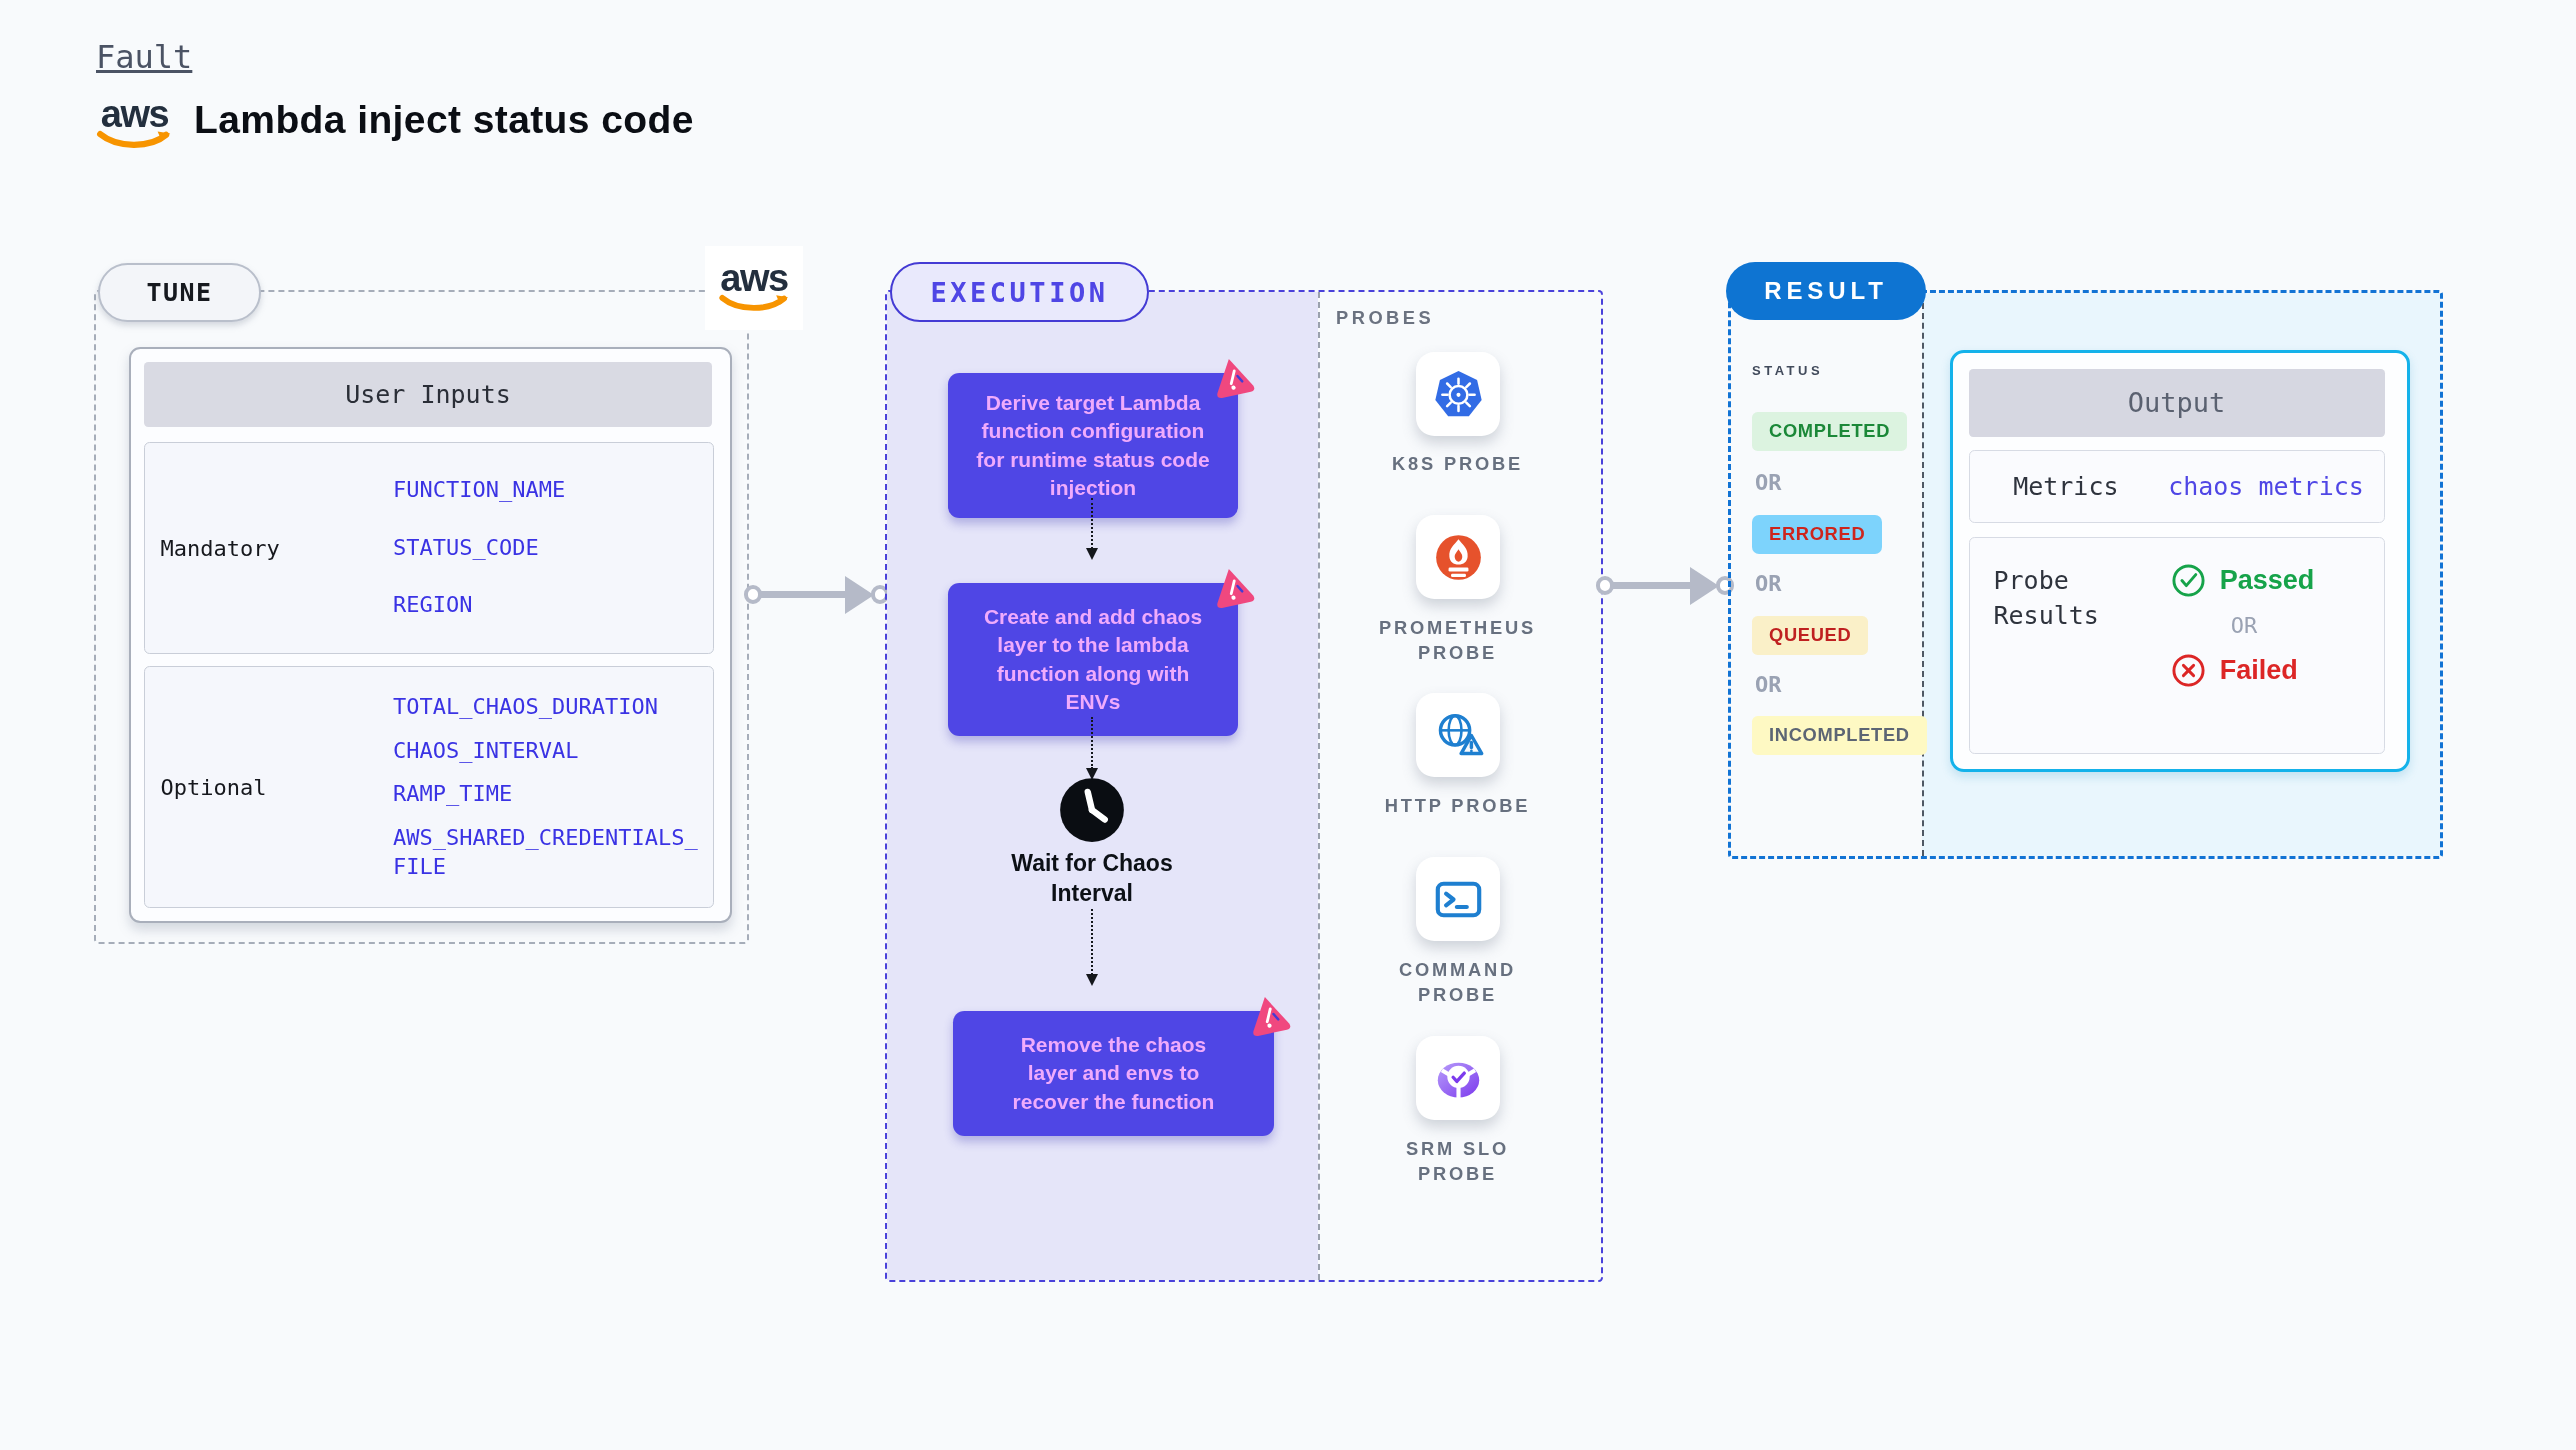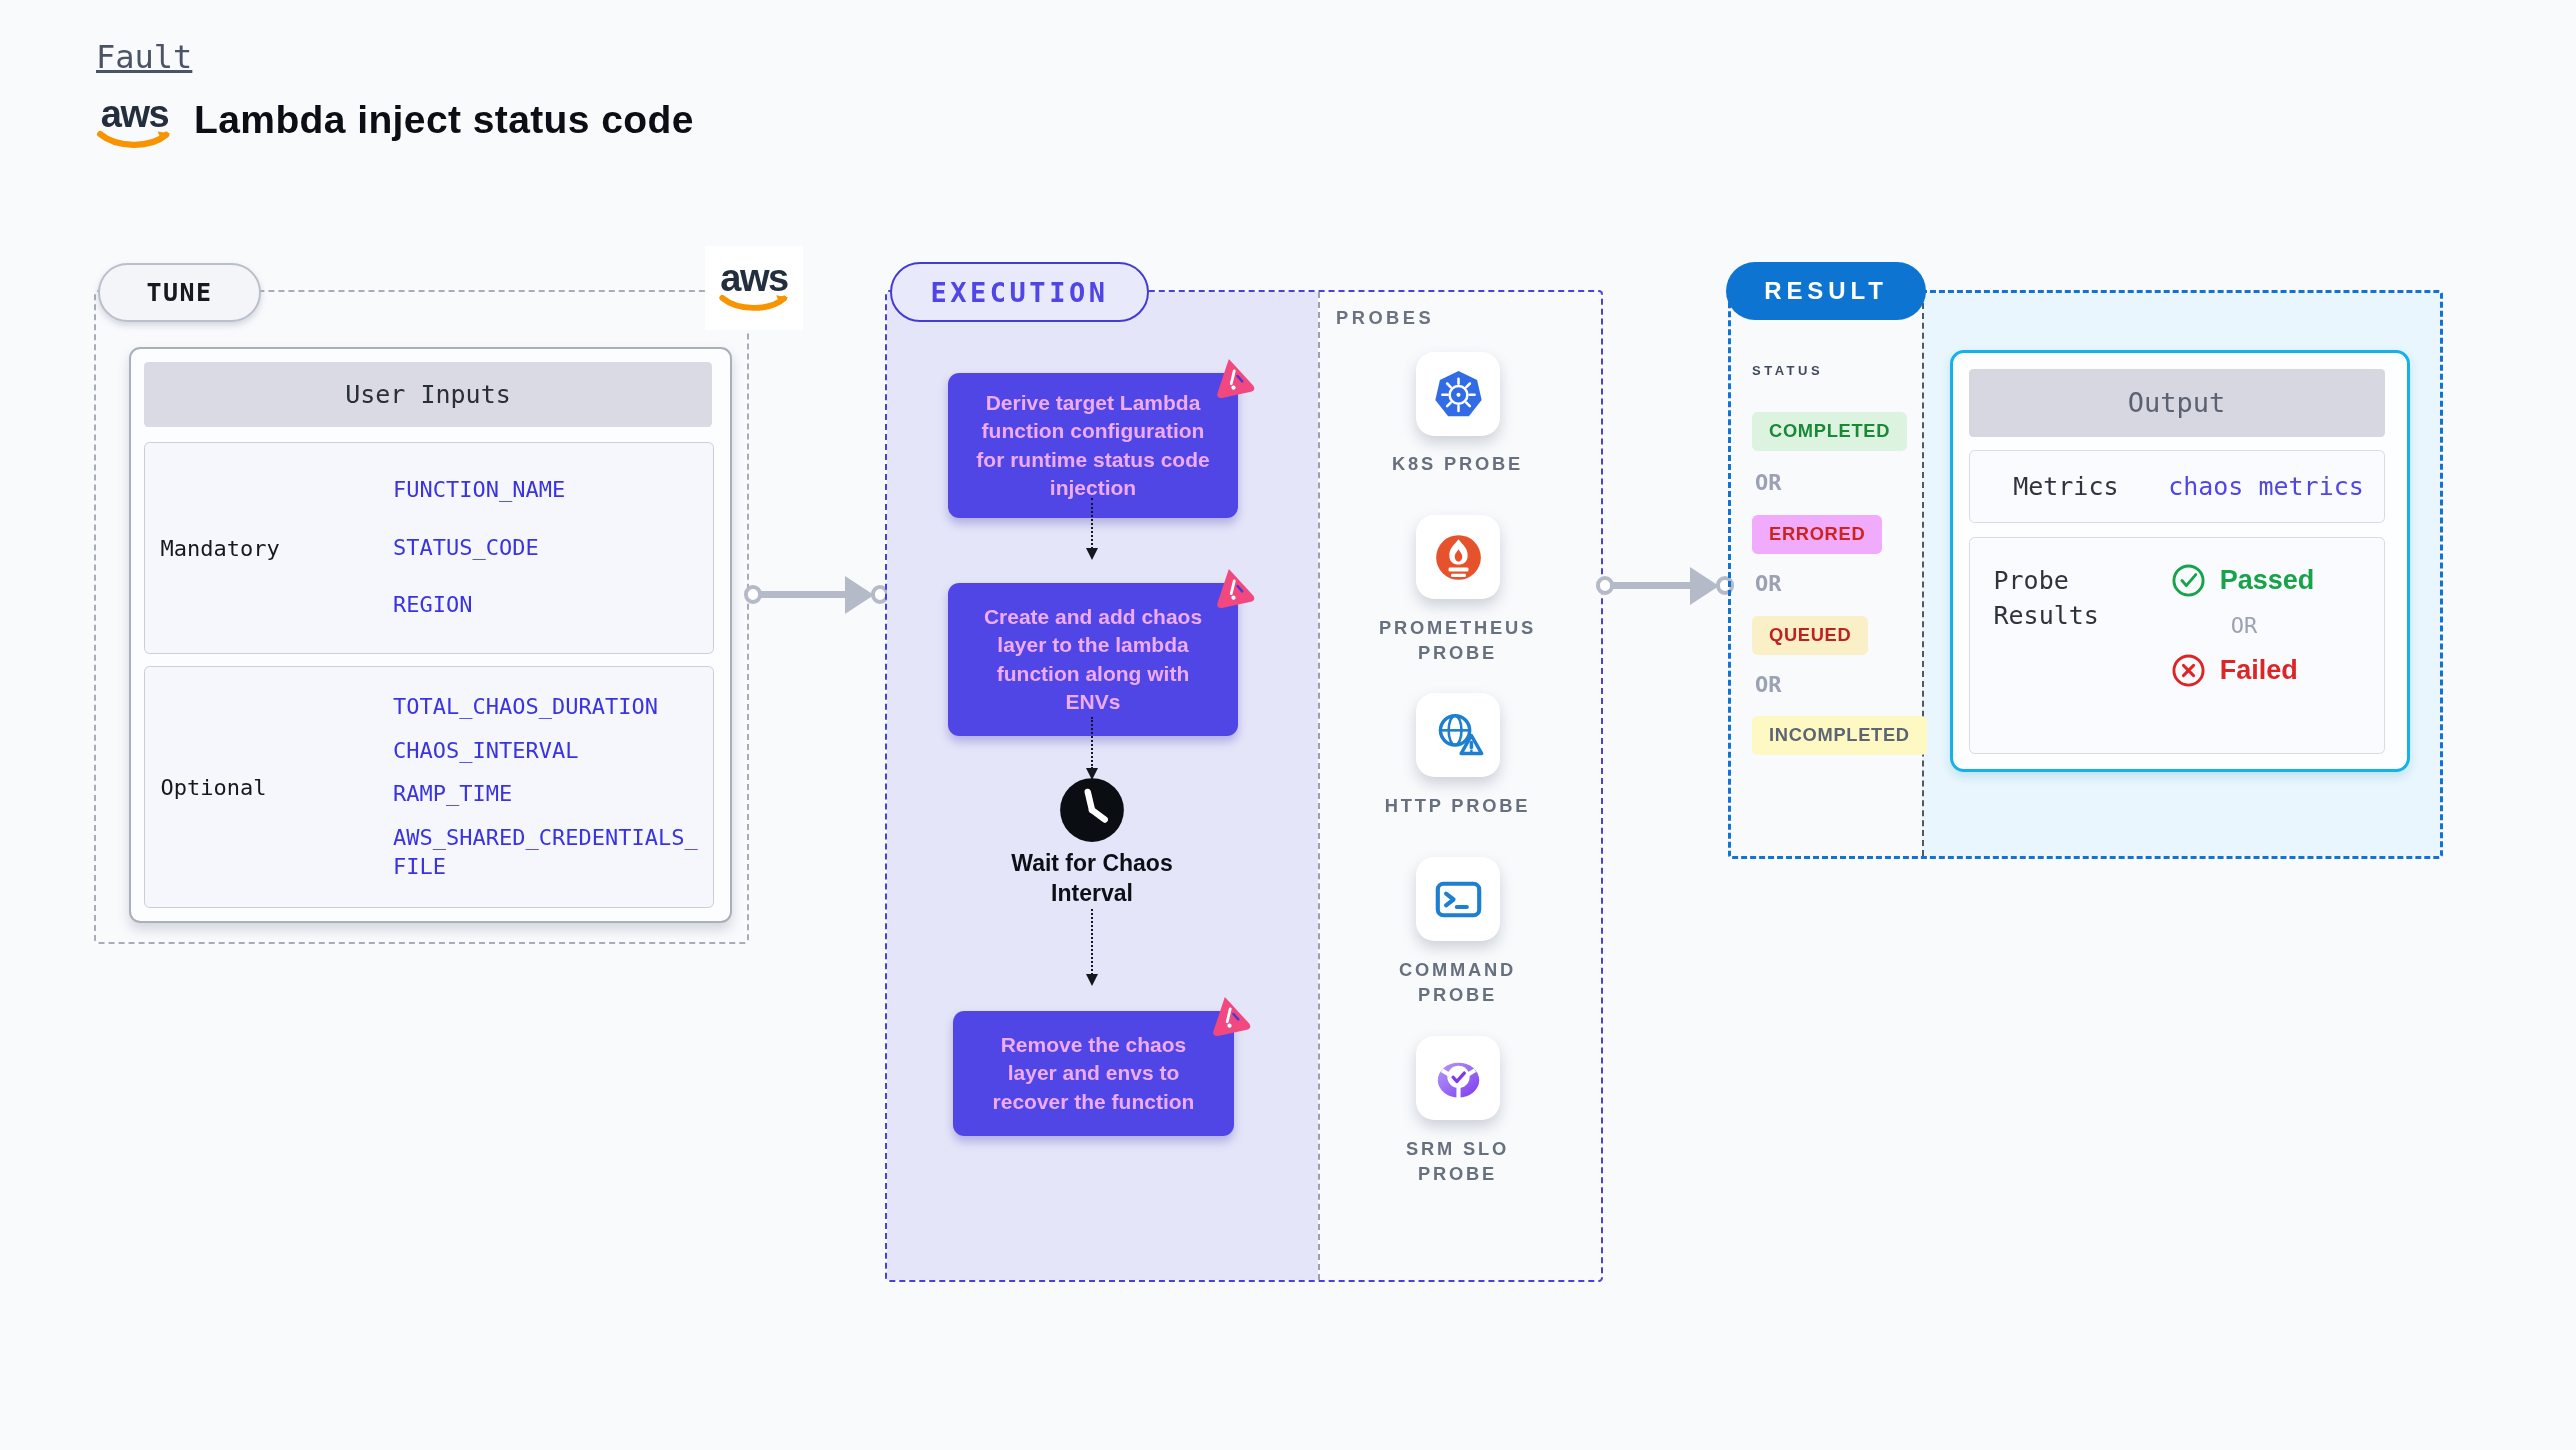--- a/index.html
+++ b/index.html
@@ -61,21 +61,21 @@
                 border-bottom:19px solid transparent;margin-right:-2.8px;flex:none;}
   .arrow1{left:744px;top:572px;width:145px;}
   .arrow2{left:1596px;top:563px;width:138px;}
 
   
   .step{position:absolute;background:#4f46e5;border-radius:11.3px;color:#f0abfc;display:flex;align-items:center;
         justify-content:center;text-align:center;font-weight:bold;font-size:21px;line-height:1.34;
         box-shadow:0 5.6px 9.8px rgba(60,55,180,.30);white-space:pre-line;margin-top:23px;}
   .step1{left:948px;top:350px;width:290px;height:145px;}
   .step2{left:948px;top:560px;width:290px;height:153px;}
-  .step3{left:953px;top:988px;width:281px;height:125px;}
+  .step3{left:953px;top:988px;width:321px;height:125px;}
   .litmus{position:absolute;top:-18.3px;right:-18.3px;width:45px;height:45px;}
 
   .vconn{position:absolute;border-left:2.8px dotted #14171c;width:0;}
   .vconn:after{content:"";position:absolute;left:-7px;bottom:-11.3px;width:0;height:0;
                border-top:12.7px solid #14171c;border-left:6.3px solid transparent;border-right:6.3px solid transparent;}
   .conn1{left:1091px;top:498px;height:51px;}
   .conn2{left:1091px;top:717px;height:52px;}
   .conn3{left:1091px;top:909px;height:66px;}
 
   .clock{left:1058px;top:776px;width:68px;height:68px;}
@@ -87,21 +87,21 @@
   .probe-card{position:absolute;left:1416px;width:84px;height:84px;background:#fff;border-radius:18.3px;
               box-shadow:0 7px 14px rgba(110,120,140,.30);display:flex;align-items:center;justify-content:center;}
   .probe-label{position:absolute;left:1359px;width:197px;text-align:center;font-weight:bold;font-size:18.3px;
                letter-spacing:2.8px;color:#67707f;line-height:1.38;}
 
   
   .status-title{left:1752px;top:363px;font-weight:bold;font-size:13px;letter-spacing:3.5px;color:#414a5b;}
   .badge{position:absolute;left:1752px;display:inline-flex;align-items:center;border-radius:5.6px;
          padding:8.4px 17px;font-weight:bold;font-size:18.3px;letter-spacing:0.7px;}
   .badge-completed{top:412px;background:#dcf3e0;color:#1b8838;}
-  .badge-errored{top:515px;background:#f0abfc;color:#cd251c;}
+  .badge-errored{top:515px;background:#7dd3fc;color:#cd251c;border-radius:7px;}
   .badge-queued{top:616px;background:#faf0c8;color:#bf2020;}
   .badge-incompleted{top:716px;background:#fef9c3;color:#5c6574;text-align:center;}
   .or-status{position:absolute;left:1755px;font-family:"DejaVu Sans Mono",monospace;font-weight:bold;
              font-size:22px;color:#9aa2b3;}
   .or1{top:470px;}.or2{top:571px;}.or3{top:672px;}
 
   
   .output-panel{left:1950px;top:350px;width:454px;height:416px;background:#fdfeff;border:3.5px solid #14b2ea;
                 border-radius:14px;box-shadow:0 4.2px 9.8px rgba(20,140,190,.18);}
   .output-header{position:absolute;left:15.5px;top:15.5px;width:416px;height:68px;background:#d6d7e1;border-radius:4.2px;

